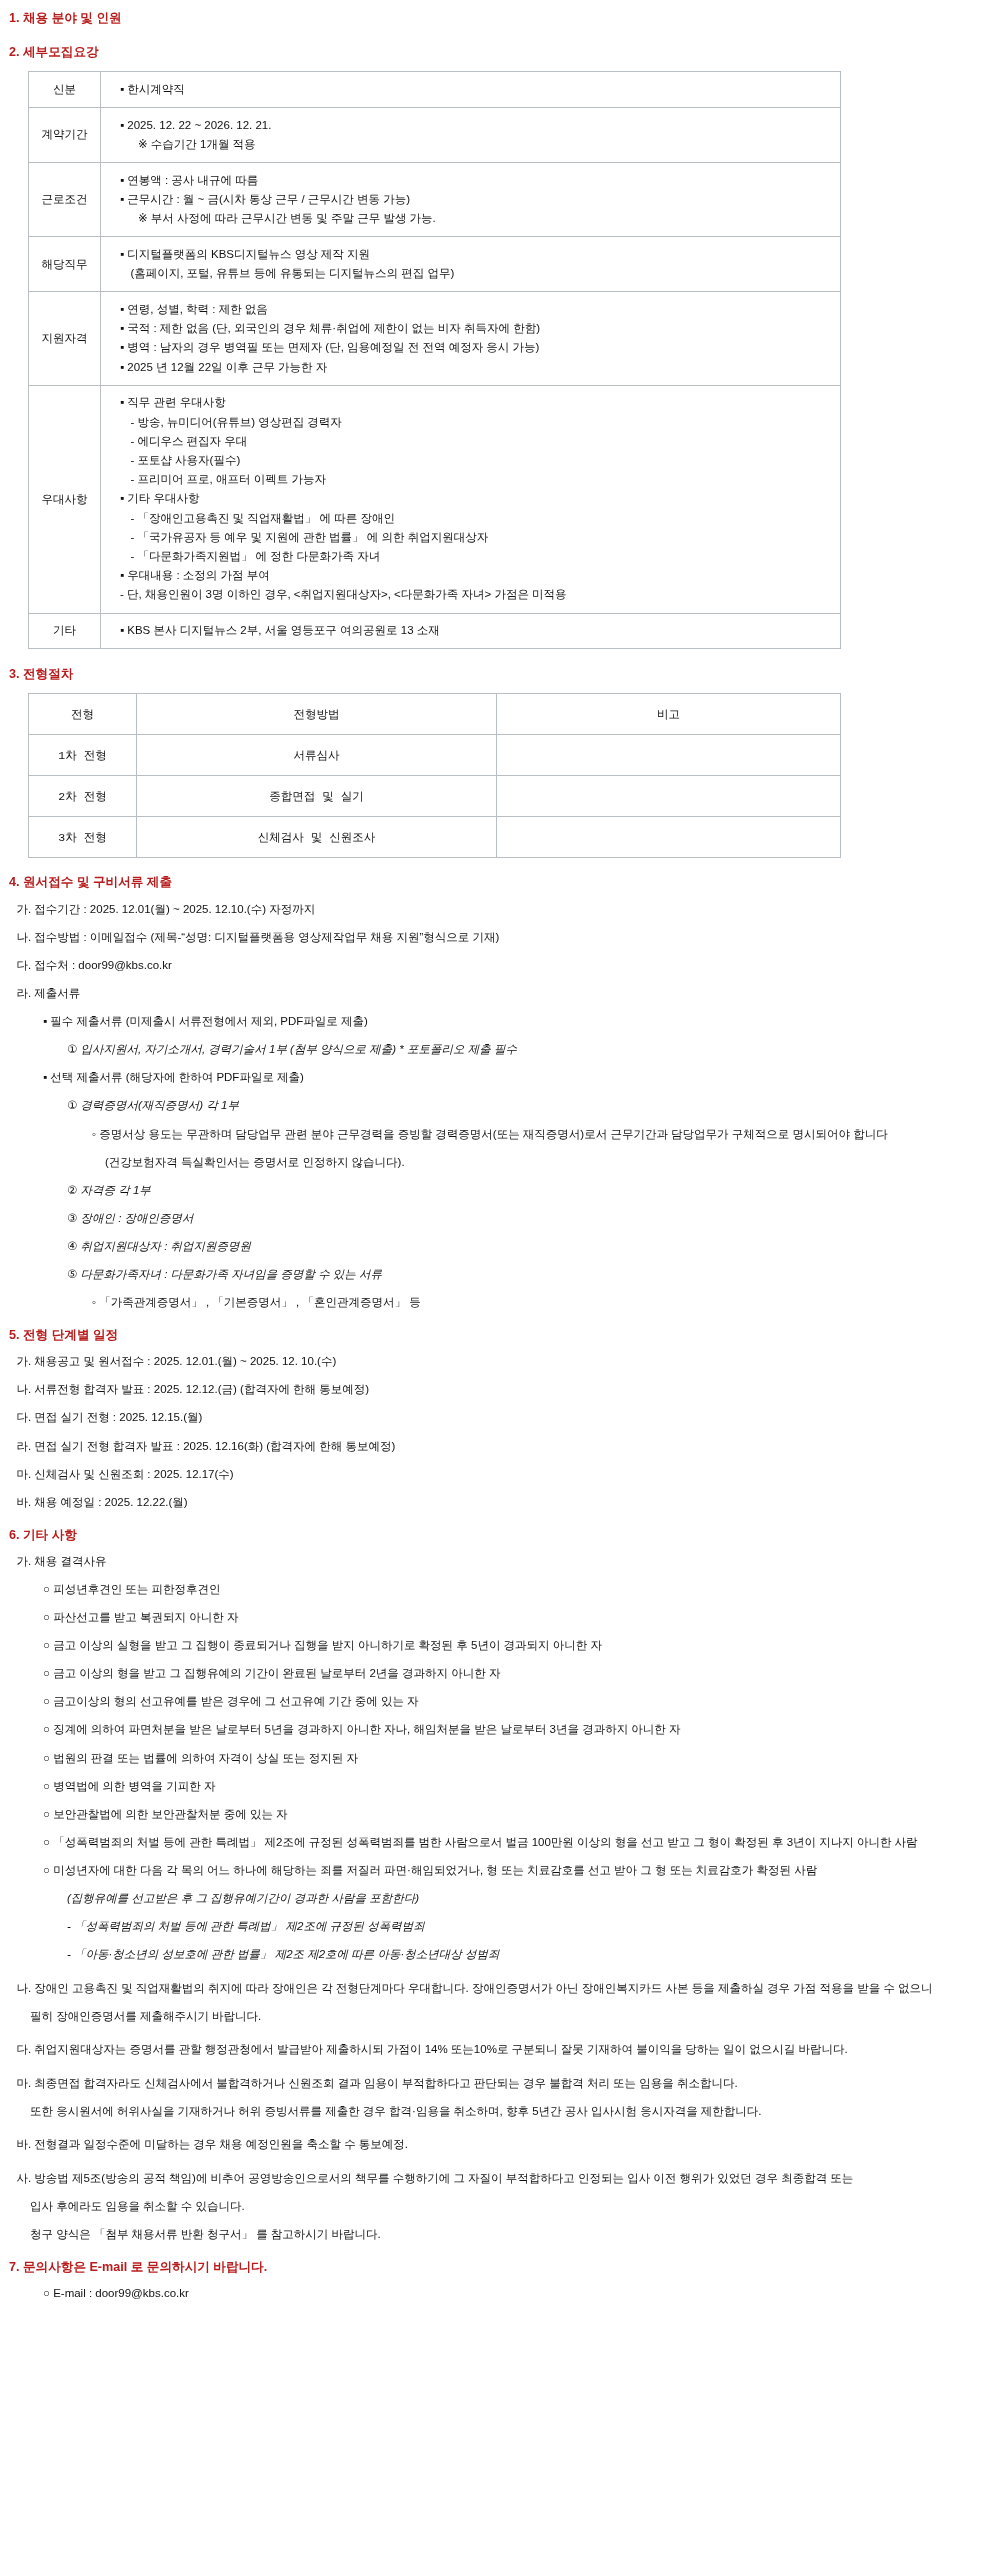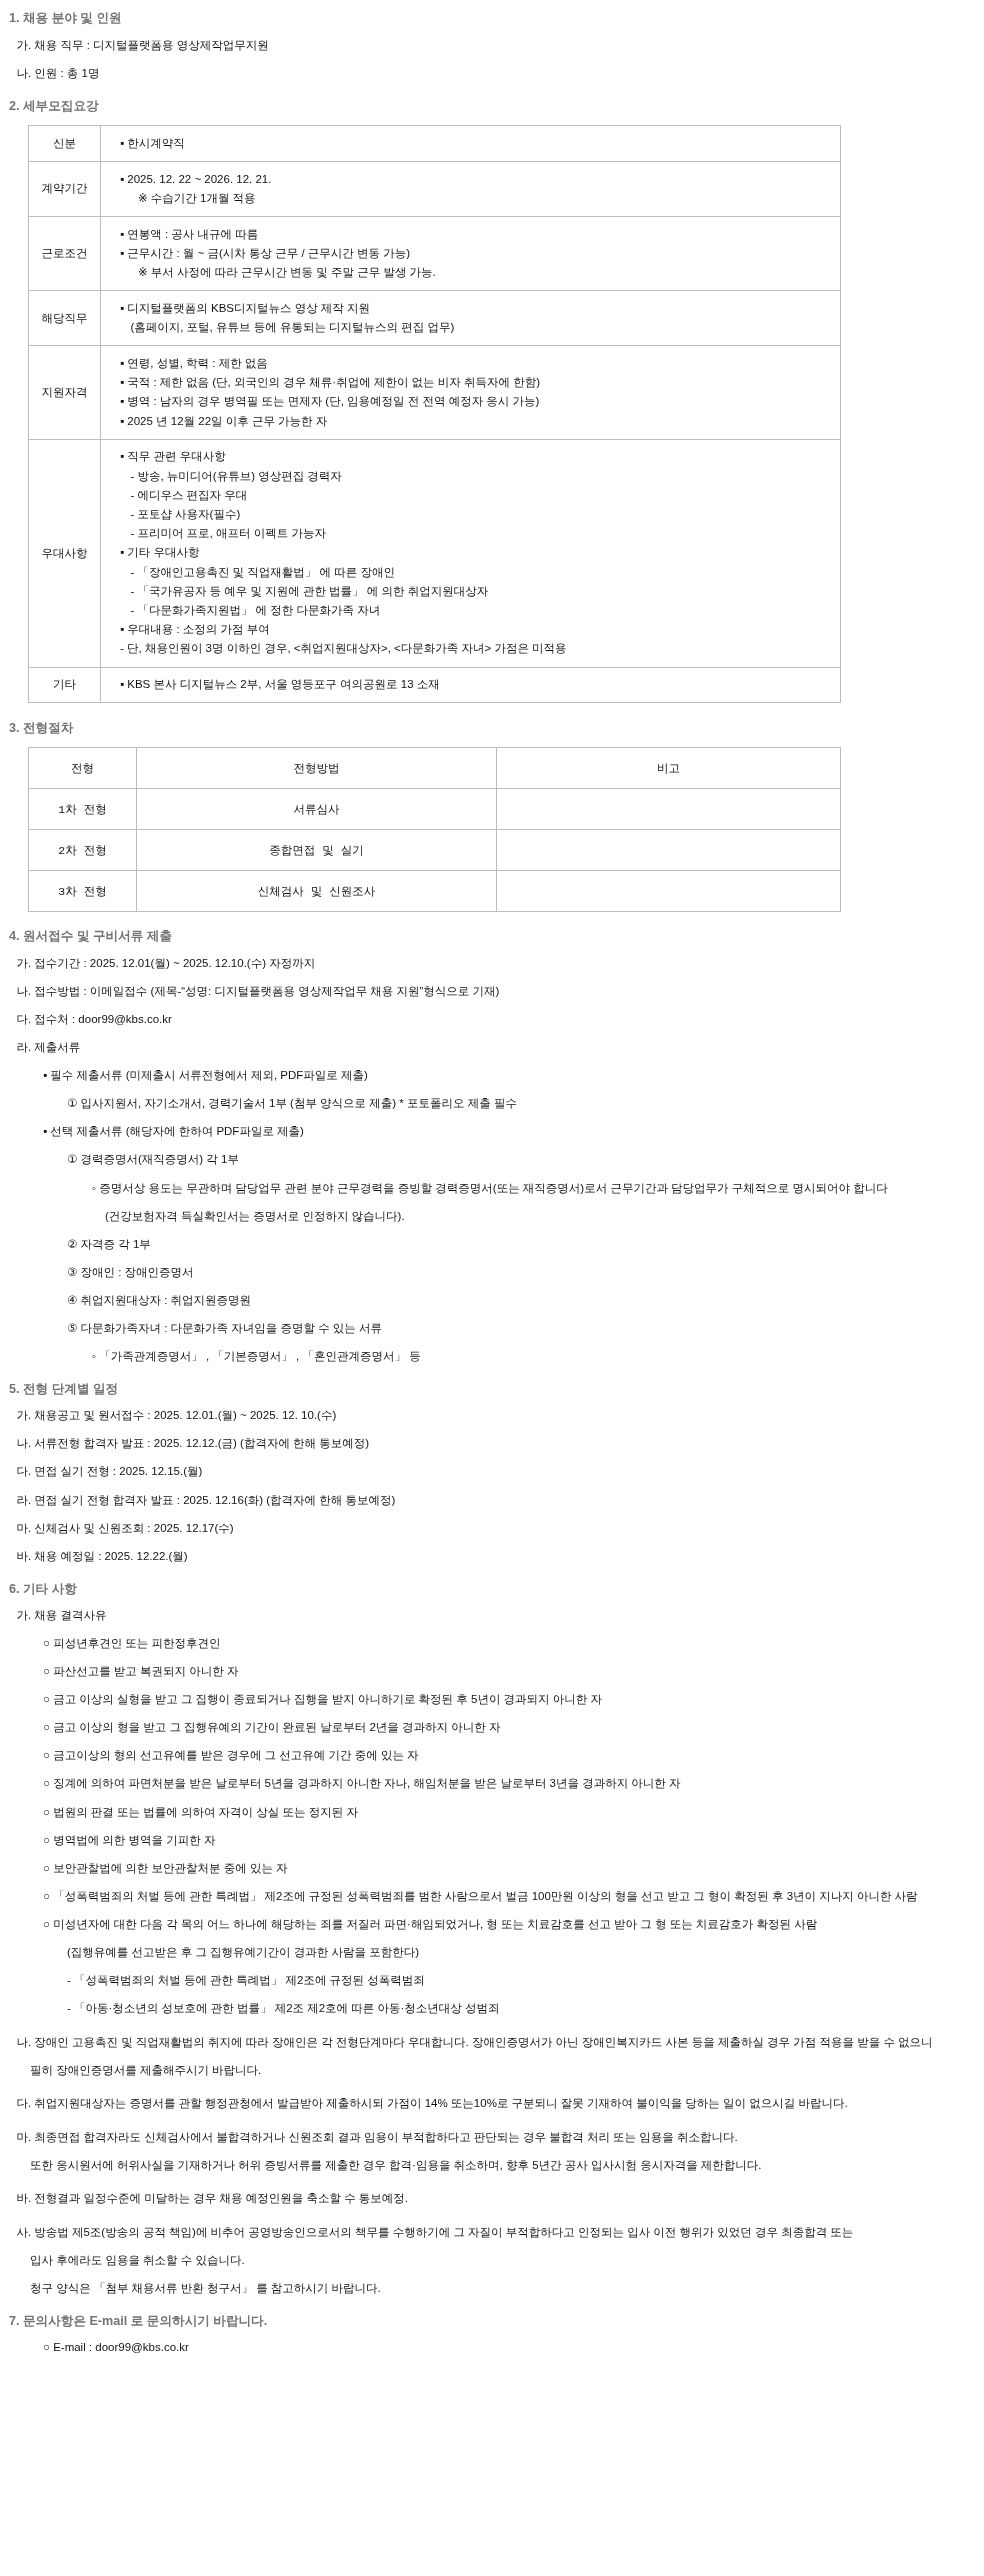--- a/index.html
+++ b/index.html
@@ -11,34 +11,34 @@
     color:#111111;
     font-family:"Liberation Sans","DejaVu Sans",sans-serif;
     font-size:11.5px;
     padding:10.4px 18px 30px 9px;
   }
   .sec{margin-top:16.3px;}
   .sec:first-child{margin-top:0;}
   h2.sec-title{
     font-size:12.6px;
     font-weight:bold;
-    color:#737373;
+    color:#b91c1c;
     margin:0 0 10.4px 0;
     letter-spacing:0;
   }
   
   .line{
     line-height:15.5px;
     margin:0 0 12.6px 0;
     white-space:normal;
   }
   .i1{padding-left:7.4px;}
   .i1c{padding-left:21px;}  
   .i2{padding-left:34px;}   
-  .i3{padding-left:58px;}   
+  .i3{padding-left:58px;font-style:italic;}   
   .i4{padding-left:83px;}  
   .i5{padding-left:96px;}  
   .gap{margin-top:18px;}
   
   table.spec{
     border-collapse:collapse;
     width:813px;
     margin:3px 0 4.4px 19px;
     border:1.5px solid #85898d;
     table-layout:fixed;
@@ -76,24 +76,20 @@
   table.proc col.p1{width:108px;}
   table.proc col.p2{width:360px;}
   table.proc col.p3{width:344px;}
 </style>
 </head>
 <body>
 
 <main>
   <section class="sec">
     <h2 class="sec-title">1. 채용 분야 및 인원</h2>
-    <div class="lines">
-        <div class="line i1">가. 채용 직무 : 디지털플랫폼용 영상제작업무지원</div>
-        <div class="line i1">나. 인원 : 총 1명</div>
-      </div>
   </section>
 
   <section class="sec">
     <h2 class="sec-title">2. 세부모집요강</h2>
     <table class="spec">
         <tbody>
           <tr>
             <td class="lbl">신분</td>
             <td class="cnt">
               <div class="cl c0">▪ 한시계약직</div>

